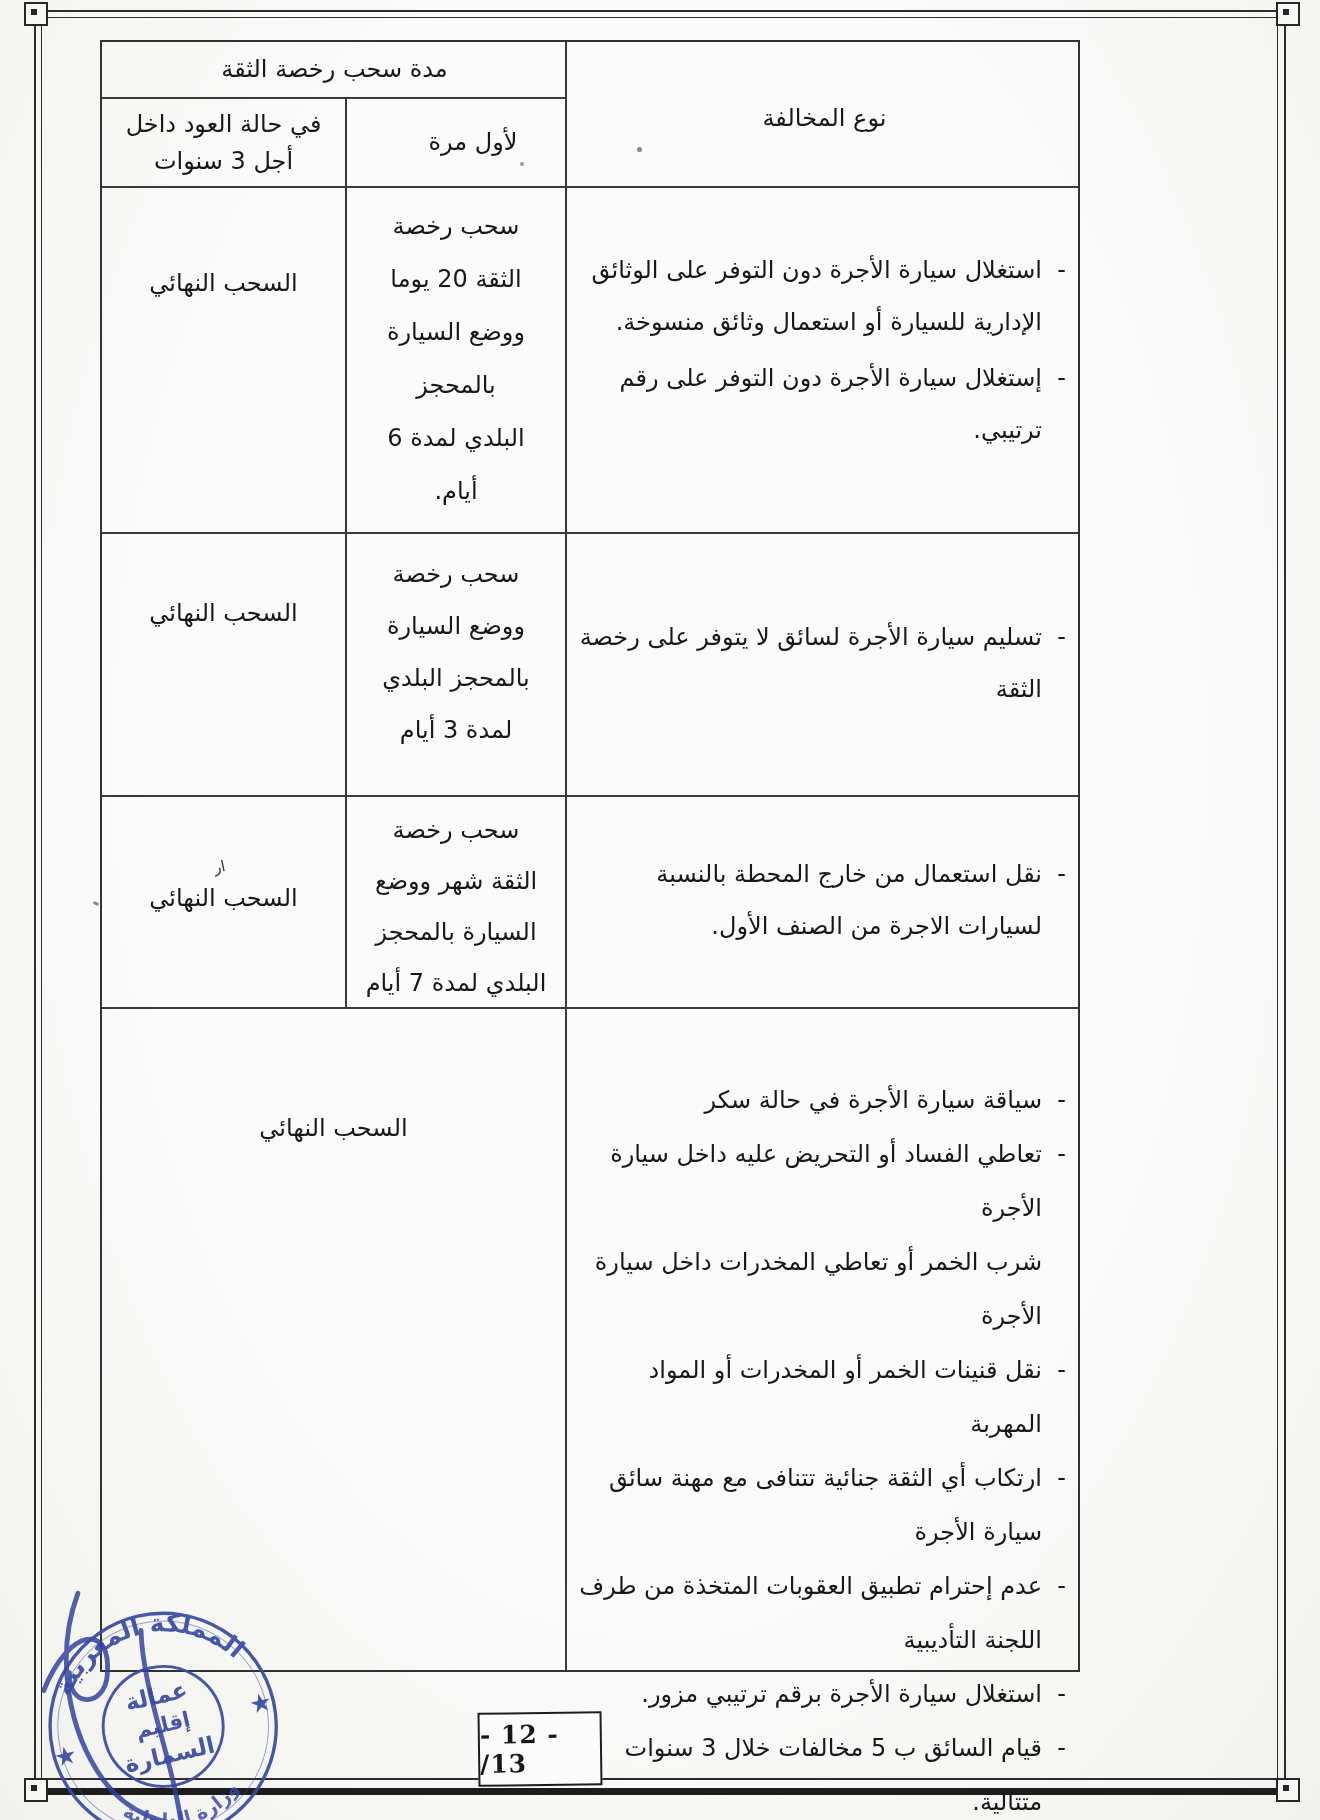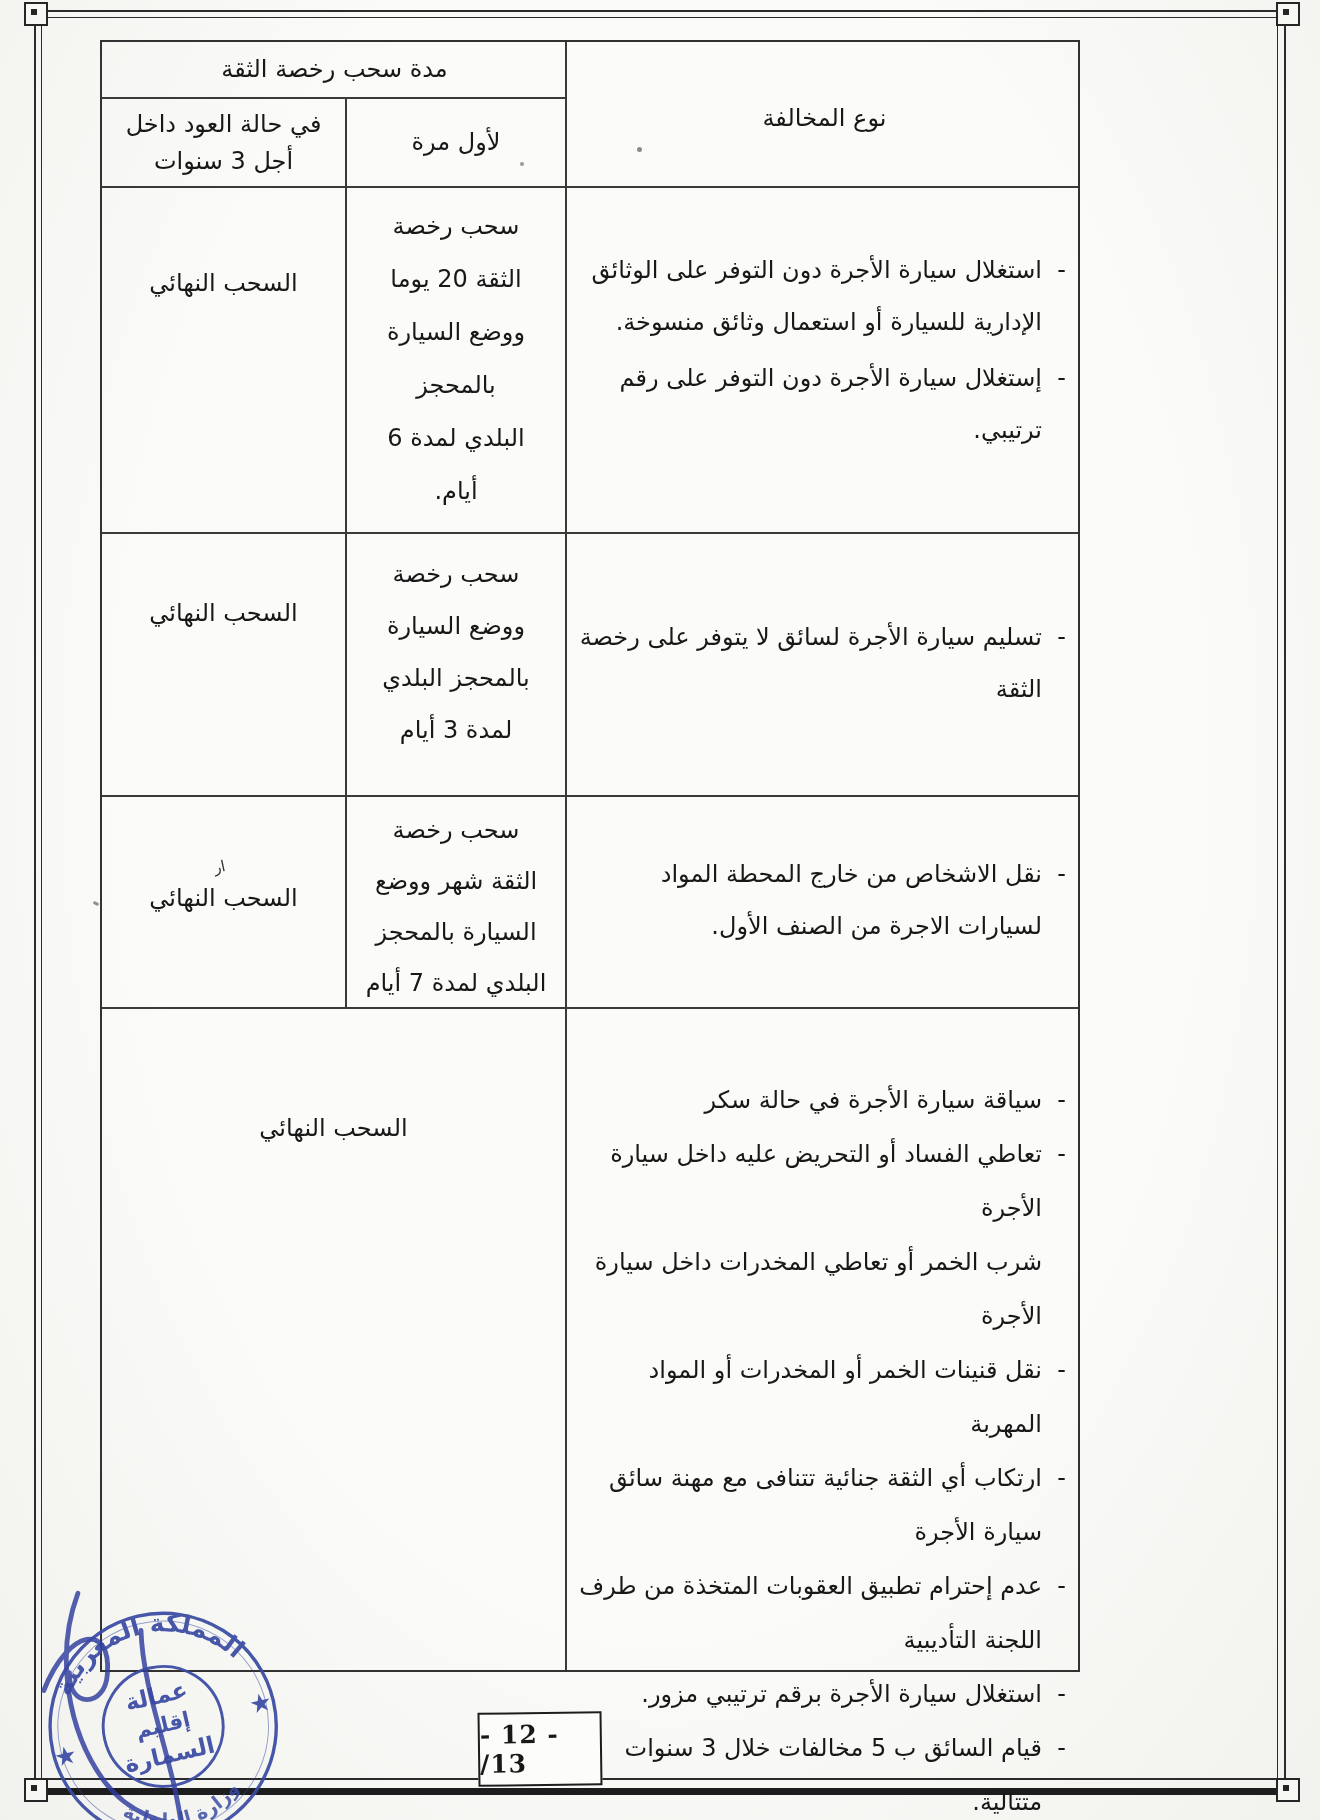--- a/index.html
+++ b/index.html
@@ -32,21 +32,21 @@
   .h1{left:0;top:55px;width:465px;height:2px;}
   .h2{left:0;top:144px;width:976px;height:2px;}
   .h3{left:0;top:490px;width:976px;height:2px;}
   .h4{left:0;top:753px;width:976px;height:2px;}
   .h5{left:0;top:965px;width:976px;height:2px;}
 
   .cell{position:absolute;direction:rtl;box-sizing:border-box;font-size:24px;line-height:1.45;}
   .center{display:flex;align-items:center;justify-content:center;text-align:center;}
   .h-penalty{left:0;top:0;width:465px;height:55px;border-radius:27px;}
   .h-recur{left:0;top:57px;width:243px;height:87px;flex-direction:column;line-height:37px;}
-  .h-first{left:245px;top:57px;width:218px;height:87px;}
+  .h-first{left:262px;top:57px;width:218px;height:87px;}
   .h-violation{left:465px;top:0;width:515px;height:144px;padding-top:8px;}
 
   .lbl{display:flex;justify-content:center;text-align:center;}
   .r1-recur{left:0;top:146px;width:243px;height:344px;padding-top:78px;}
   .r2-recur{left:0;top:492px;width:243px;height:261px;padding-top:62px;}
   .r3-recur{left:0;top:755px;width:243px;height:210px;padding-top:84px;}
   .r4-recur{left:0;top:967px;width:463px;height:661px;padding-top:102px;}
   .annot{position:absolute;left:112px;top:60px;font-size:15px;color:#333;
          transform:rotate(-12deg);letter-spacing:1px;}
 
@@ -157,21 +157,21 @@
     </div>
     <div class="cell plines r3-first">
       <span>سحب رخصة</span>
       <span>الثقة شهر ووضع</span>
       <span>السيارة بالمحجز</span>
       <span>البلدي لمدة 7 أيام</span>
     </div>
     <div class="cell vcell3">
       <div class="vitem">
         <span class="dash">-</span>
-        <span class="vtext w3">نقل الاشخاص من خارج المحطة المواد لسيارات الاجرة من الصنف الأول.</span>
+        <span class="vtext w3">نقل استعمال من خارج المحطة بالنسبة لسيارات الاجرة من الصنف الأول.</span>
       </div>
     </div>
 
     <div class="cell lbl r4-recur">السحب النهائي</div>
     <div class="cell vcell4">
       <div class="vitem">
         <span class="dash">-</span>
         <span class="vtext w4">سياقة سيارة الأجرة في حالة سكر</span>
       </div>
       <div class="vitem">

